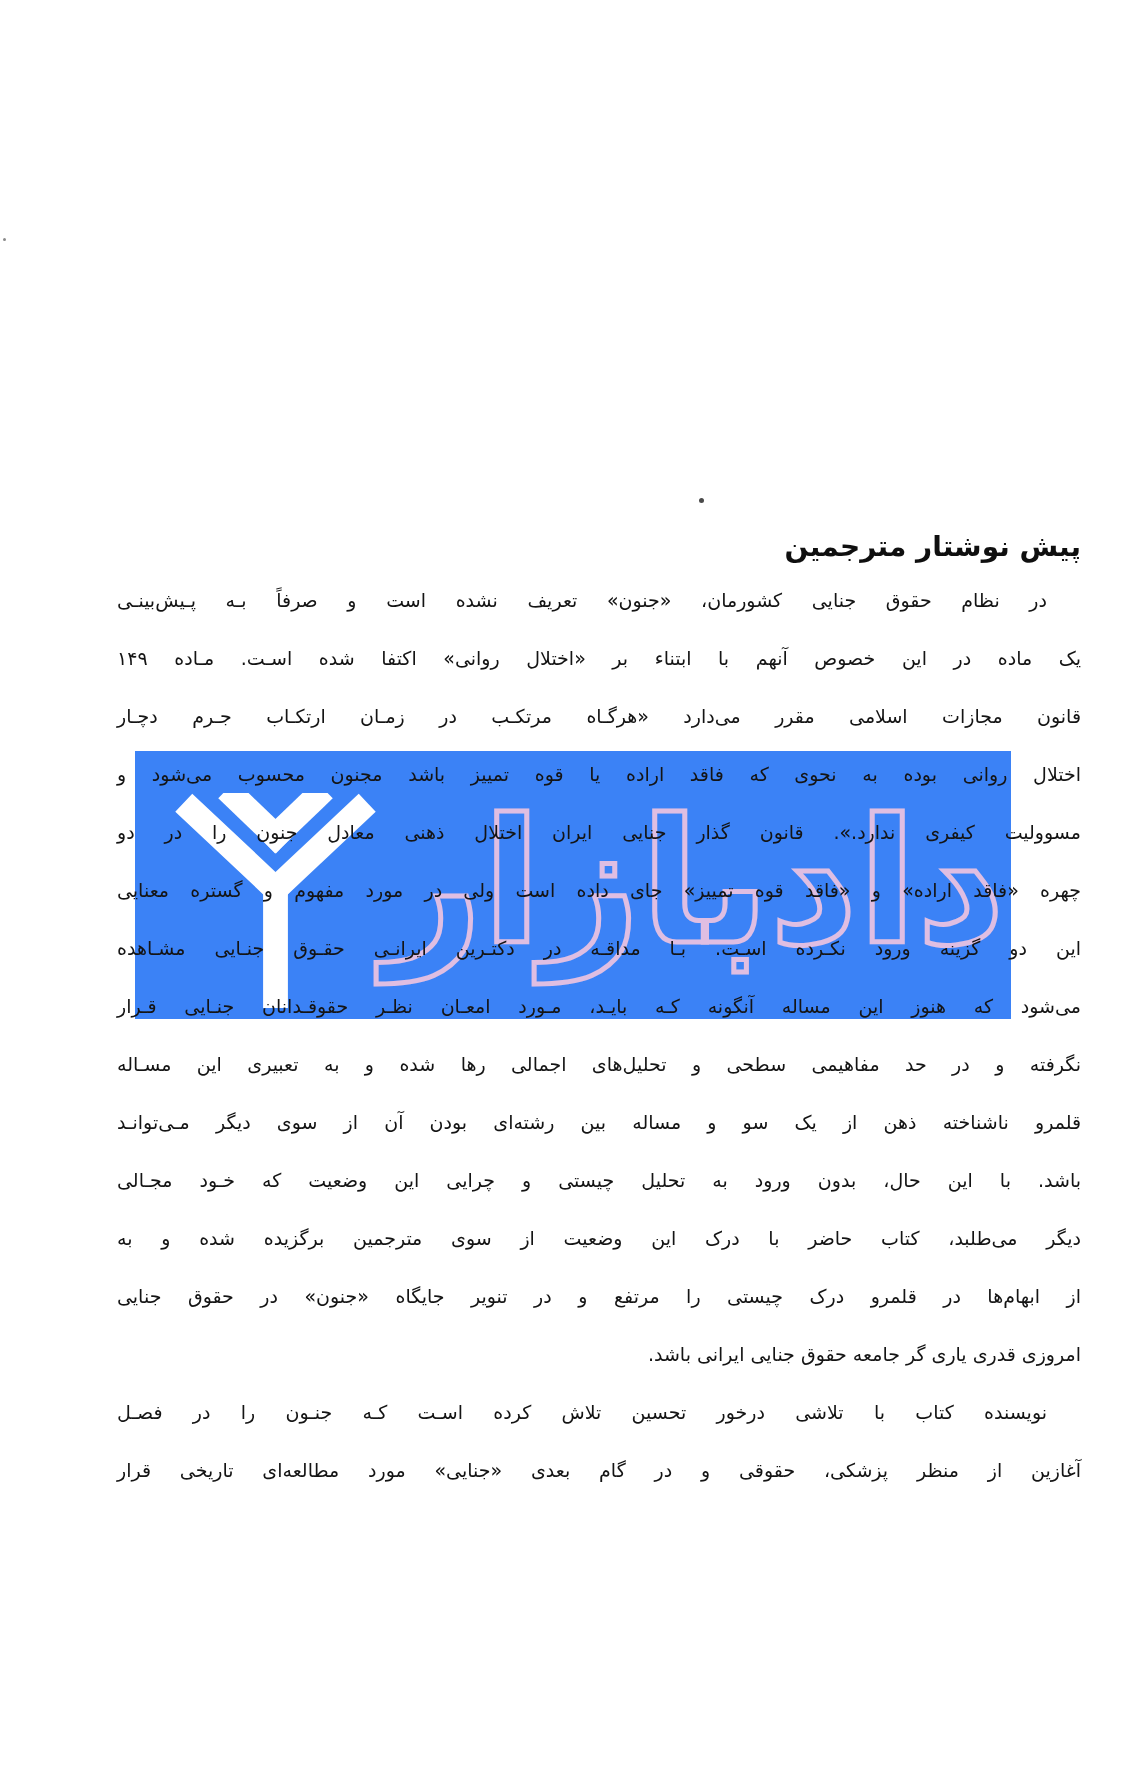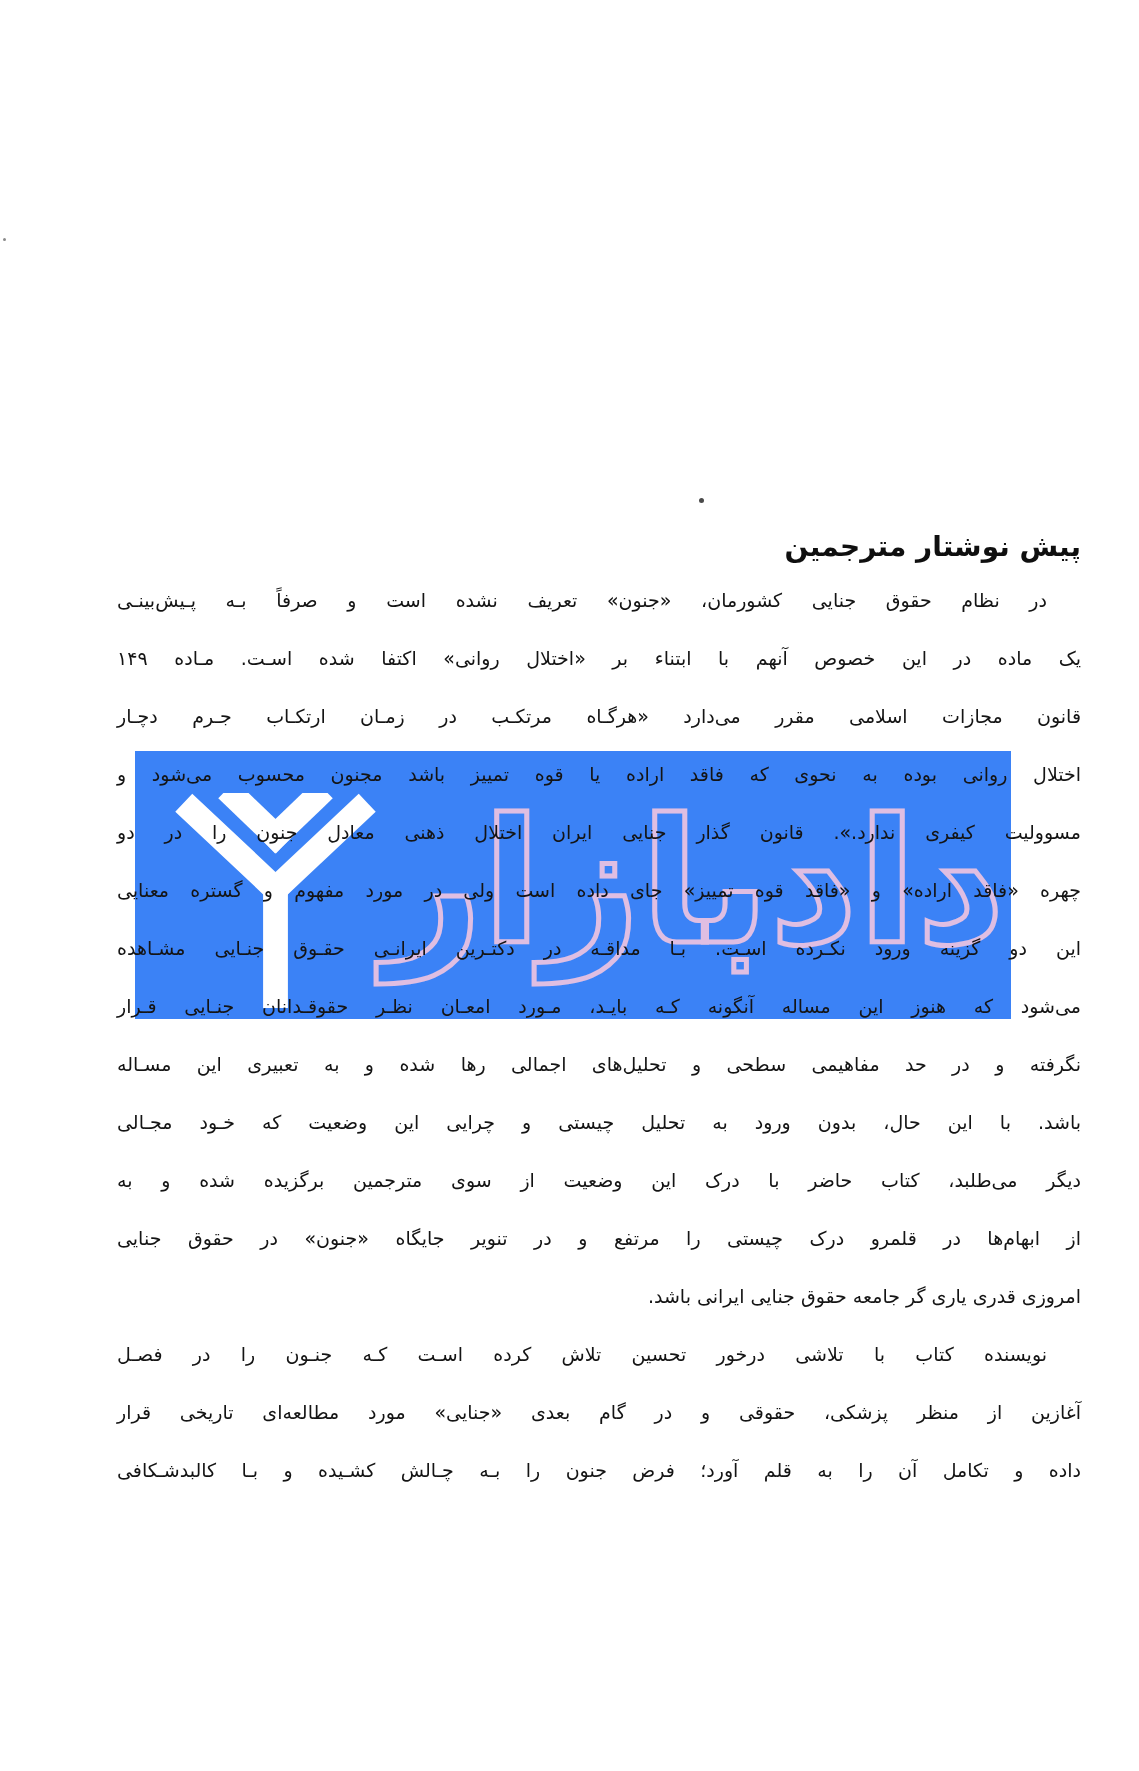--- a/index.html
+++ b/index.html
@@ -90,23 +90,23 @@
     <div class="body-text">
       <div class="line indent">در نظام حقوق جنایی کشورمان، «جنون» تعریف نشده است و صرفاً بـه پـیش‌بینـی</div>
       <div class="line">یک ماده در این خصوص آنهم با ابتناء بر «اختلال روانی» اکتفا شده اسـت. مـاده ۱۴۹</div>
       <div class="line">قانون مجازات اسلامی مقرر می‌دارد «هرگـاه مرتکـب در زمـان ارتکـاب جـرم دچـار</div>
       <div class="line">اختلال روانی بوده به نحوی که فاقد اراده یا قوه تمییز باشد مجنون محسوب می‌شود و</div>
       <div class="line">مسوولیت کیفری ندارد.». قانون گذار جنایی ایران اختلال ذهنی معادل جنون را در دو</div>
       <div class="line">چهره «فاقد اراده» و «فاقد قوه تمییز» جای داده است ولی در مورد مفهوم و گستره معنایی</div>
       <div class="line">این دو گزینه ورود نکـرده اسـت. بـا مداقـه در دکتـرین ایرانـی حقـوق جنـایی مشـاهده</div>
       <div class="line">می‌شود که هنوز این مساله آنگونه کـه بایـد، مـورد امعـان نظـر حقوقـدانان جنـایی قـرار</div>
       <div class="line">نگرفته و در حد مفاهیمی سطحی و تحلیل‌های اجمالی رها شده و به تعبیری این مسـاله</div>
+      <div class="line">قلمرو ناشناخته ذهن از یک سو و مساله بین رشته‌ای بودن آن از سوی دیگر مـی‌توانـد</div>
       <div class="line">باشد. با این حال، بدون ورود به تحلیل چیستی و چرایی این وضعیت که خـود مجـالی</div>
       <div class="line">دیگر می‌طلبد، کتاب حاضر با درک این وضعیت از سوی مترجمین برگزیده شده و به</div>
       <div class="line">از ابهام‌ها در قلمرو درک چیستی را مرتفع و در تنویر جایگاه «جنون» در حقوق جنایی</div>
       <div class="line par-last">امروزی قدری یاری گر جامعه حقوق جنایی ایرانی باشد.</div>
       <div class="line indent">نویسنده کتاب با تلاشی درخور تحسین تلاش کرده اسـت کـه جنـون را در فصـل</div>
       <div class="line">آغازین از منظر پزشکی، حقوقی و در گام بعدی «جنایی» مورد مطالعه‌ای تاریخی قرار</div>
-      <div class="line">داده و تکامل آن را به قلم آورد؛ فرض جنون را بـه چـالش کشـیده و بـا کالبدشـکافی</div>
     </div>
   </div>
 
 </div>
 
 </body></html>

